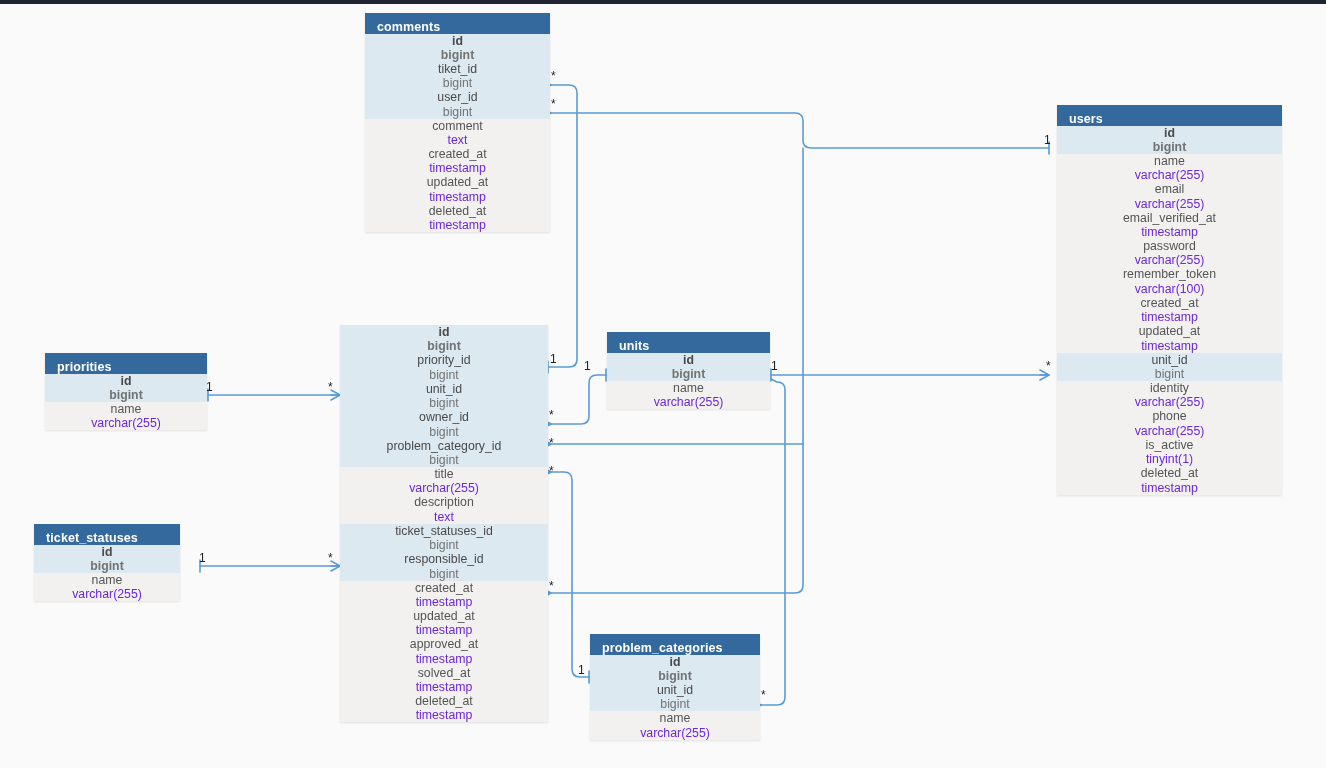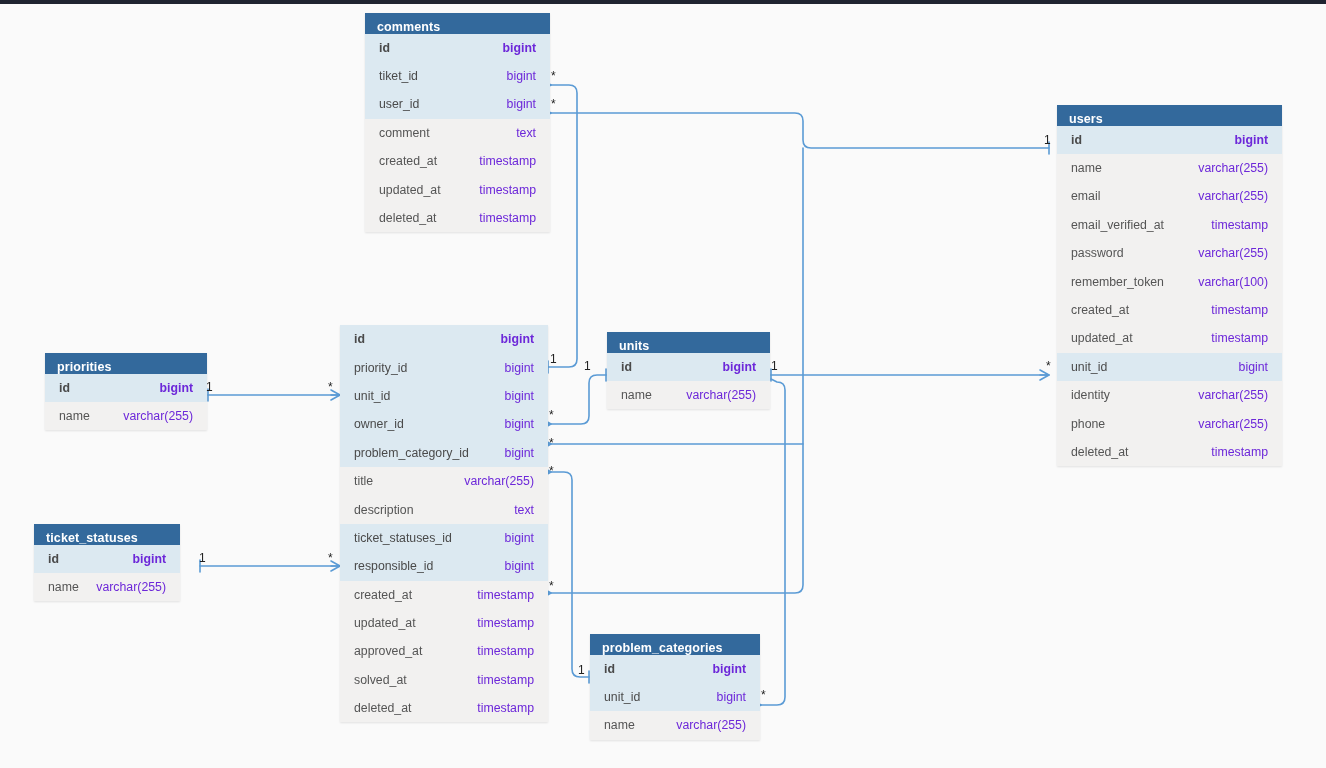--- a/index.html
+++ b/index.html
@@ -42,40 +42,41 @@
     font-size: 12.5px;
     font-weight: bold;
     padding: 8px 12px 0 12px;
     line-height: 1;
     letter-spacing: 0.1px;
   }
   .tbl-row {
     display: flex;
     justify-content: space-between;
     align-items: center;
-    padding: 0 14px;
+    padding: 0 24px;
     height: 28.4px;
     font-size: 12.3px;
     box-sizing: border-box;
     background: #f2f1f0;
     color: #6d6d6d;
+    flex-direction: column;
   }
   .tbl-row.key {
     background: #dce9f1;
   }
   .tbl-row.pk .col-name,
   .tbl-row.pk .col-type {
     font-weight: bold;
     color: #2f2f2f;
   }
   .tbl-row.pk .col-type { color: #7b7b7b; }
   .col-name { color: #555555; white-space: nowrap; }
   .col-type { color: #6d28d9; white-space: nowrap; }
   .tbl-row.key .col-name { color: #4a4a4a; }
-  .tbl-row.key .col-type { color: #6d28d9; }
+  .tbl-row.key .col-type { color: #737373; }
   .card-label {
     position: absolute;
     font-size: 12px;
     color: #222222;
     font-family: "Liberation Sans", sans-serif;
     line-height: 1;
   }
 </style>
 </head>
 <body>
@@ -222,20 +223,24 @@
       <span class="col-name">unit_id</span>
       <span class="col-type">bigint</span>
     </div>
     <div class="tbl-row">
       <span class="col-name">identity</span>
       <span class="col-type">varchar(255)</span>
     </div>
     <div class="tbl-row">
       <span class="col-name">phone</span>
       <span class="col-type">varchar(255)</span>
+    </div>
+    <div class="tbl-row">
+      <span class="col-name">is_active</span>
+      <span class="col-type">tinyint(1)</span>
     </div>
     <div class="tbl-row">
       <span class="col-name">deleted_at</span>
       <span class="col-type">timestamp</span>
     </div>
   </div>
 
   <div class="table-box" style="left:340px; top:325px; width:208px;">
     <div class="tbl-row key pk">
       <span class="col-name">id</span>

